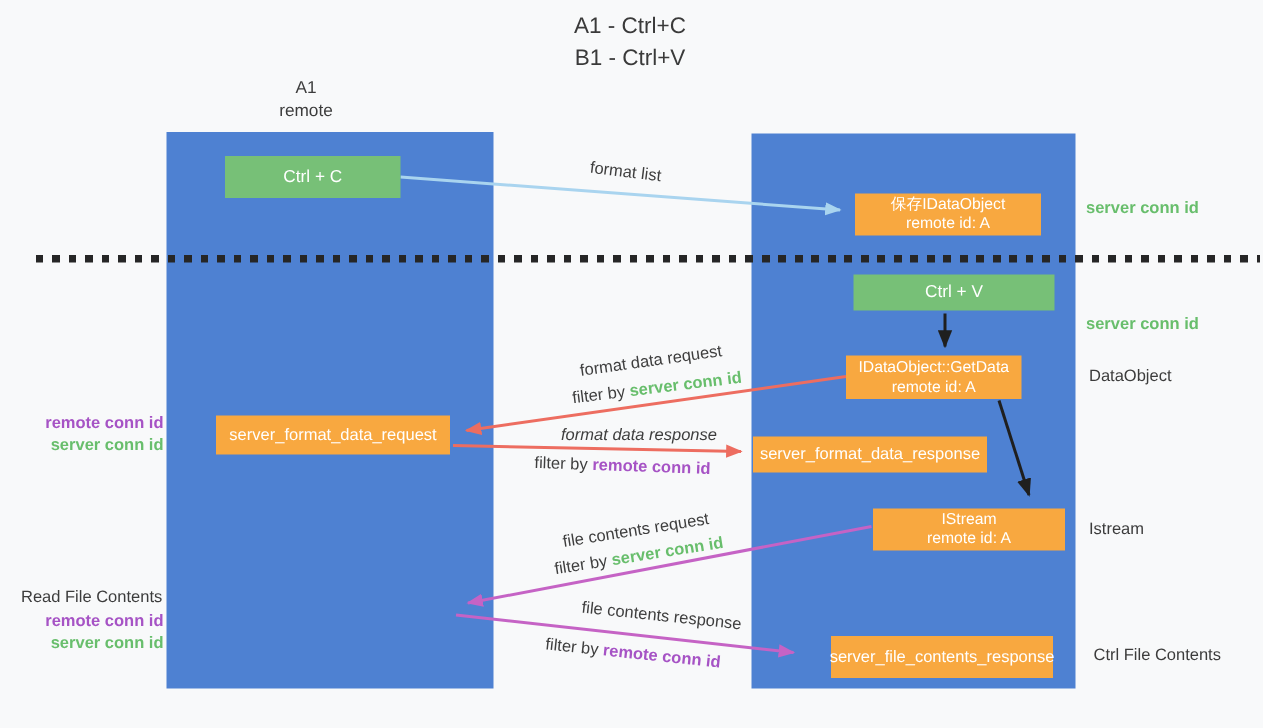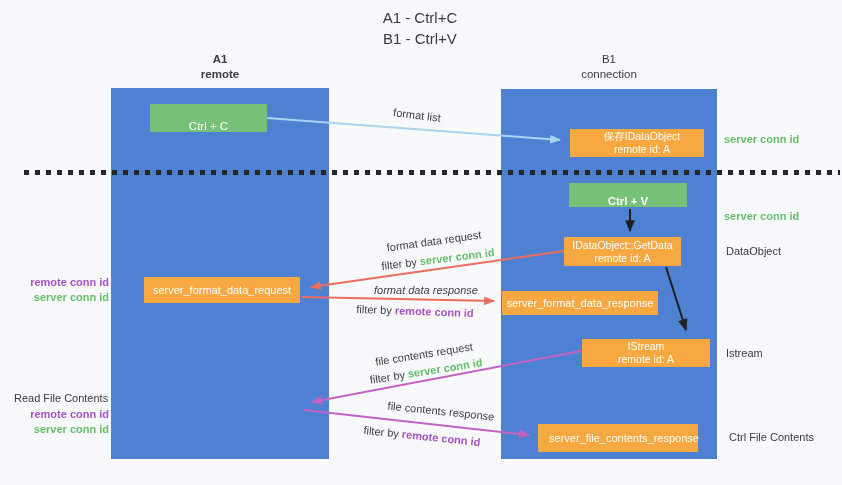--- a/index.html
+++ b/index.html
@@ -15,32 +15,32 @@
     position:absolute; left:206px; top:7px; width:400px;
     text-align:center; font-size:15px; line-height:21px; color:#3a3a3a;
   }
   .lane { position:absolute; background:#4E81D2; }
   .lane-a { left:97px; top:88px; width:218px; height:371px; }
   .lane-b { left:487px; top:89px; width:216px; height:370px; }
   .lane-header {
     position:absolute; top:52px; text-align:center;
     font-size:11.5px; line-height:15px; color:#3c3c3c;
   }
-  .lane-header.a { left:97px; width:218px;font-weight:bold; }
+  .lane-header.a { left:81px; width:218px; }
   .lane-header.b { left:487px; width:216px; }
   .divider {
     position:absolute; left:10px; top:170px; width:816px; height:5px;
     background:repeating-linear-gradient(90deg,#262626 0 5px,transparent 5px 11px);
   }
   .node {
     position:absolute; display:flex; flex-direction:column;
     align-items:center; justify-content:center;
     color:#ffffff; text-align:center; white-space:nowrap;
   }
-  .node.green { background:#77C077; font-size:11.5px;justify-content:flex-end; }
+  .node.green { background:#77C077; font-size:11.5px; }
   .node.orange { background:#F8A840; font-size:11px; }
   .node .l { line-height:13px; font-size:10.5px; }
   .elabel {
     position:absolute; font-size:11px; color:#3e3e3e; white-space:nowrap;
   }
   .green-t { color:#68BE6C; font-weight:bold; }
   .purple-t { color:#A653C5; font-weight:bold; }
   .side-label {
     position:absolute; font-size:11px; color:#3c3c3c; white-space:nowrap;
   }
@@ -57,24 +57,20 @@
 <div class="canvas">
 
   <div class="title">
     <div>A1 - Ctrl+C</div>
     <div>B1 - Ctrl+V</div>
   </div>
 
   <div class="lane-header a">
     <div>A1</div>
     <div>remote</div>
-  </div>
-  <div class="lane-header b">
-    <div>B1</div>
-    <div>connection</div>
   </div>
 
   <div class="lane lane-a"></div>
   <div class="lane lane-b"></div>
 
   <div class="divider"></div>
 
   <svg class="arrows" width="842" height="485">
     <defs>
       <marker id="m-blue" viewBox="0 0 10 8" refX="9" refY="4" markerWidth="11" markerHeight="9" orient="auto" markerUnits="userSpaceOnUse">
@@ -96,26 +92,26 @@
     <line x1="616" y1="209" x2="616" y2="231" stroke="#1F1F1F" stroke-width="2" marker-end="url(#m-blk)"></line>
     <line x1="652" y1="267" x2="672" y2="330" stroke="#1F1F1F" stroke-width="2" marker-end="url(#m-blk)"></line>
     <line x1="567" y1="351" x2="298" y2="402" stroke="#C563C5" stroke-width="2" marker-end="url(#m-mag)"></line>
     <line x1="290" y1="410" x2="515" y2="435" stroke="#C563C5" stroke-width="2" marker-end="url(#m-mag)"></line>
   </svg>
 
   <div class="node green" style="left:136px; top:104px; width:117px; height:28px;">
     <div>Ctrl + C</div>
   </div>
 
-  <div class="node orange" style="left:556px; top:129px; width:124px; height:28px;padding-left:10px;">
+  <div class="node orange" style="left:556px; top:129px; width:124px; height:28px;">
     <div class="l">保存IDataObject</div>
     <div class="l">remote id: A</div>
   </div>
 
-  <div class="node green" style="left:555px; top:183px; width:118px; height:24px;font-weight:bold;">
+  <div class="node green" style="left:555px; top:183px; width:134px; height:24px;">
     <div>Ctrl + V</div>
   </div>
 
   <div class="node orange" style="left:550px; top:237px; width:117px; height:29px;">
     <div class="l">IDataObject::GetData</div>
     <div class="l">remote id: A</div>
   </div>
 
   <div class="node orange" style="left:488px; top:291px; width:156px; height:24px;">
     <div>server_format_data_response</div>
@@ -124,21 +120,21 @@
   <div class="node orange" style="left:130px; top:277px; width:156px; height:26px;">
     <div>server_format_data_request</div>
   </div>
 
   <div class="node orange" style="left:568px; top:339px; width:128px; height:28px;">
     <div class="l">IStream</div>
     <div class="l">remote id: A</div>
   </div>
 
 
-  <div class="node orange" style="left:524px; top:424px; width:148px; height:28px;padding-left:12px;">
+  <div class="node orange" style="left:540px; top:424px; width:148px; height:28px;">
     <div>server_file_contents_response</div>
   </div>
 
   <div class="elabel" style="left:403px; top:115px; transform:translate(-50%,-50%) rotate(7deg);">format list</div>
 
   <div class="elabel" style="left:420px; top:241px; transform:translate(-50%,-50%) rotate(-8deg);">format data request</div>
   <div class="elabel" style="left:424px; top:259px; transform:translate(-50%,-50%) rotate(-7deg);">
     <span>filter by</span>
     <span class="green-t">server conn id</span>
   </div>

